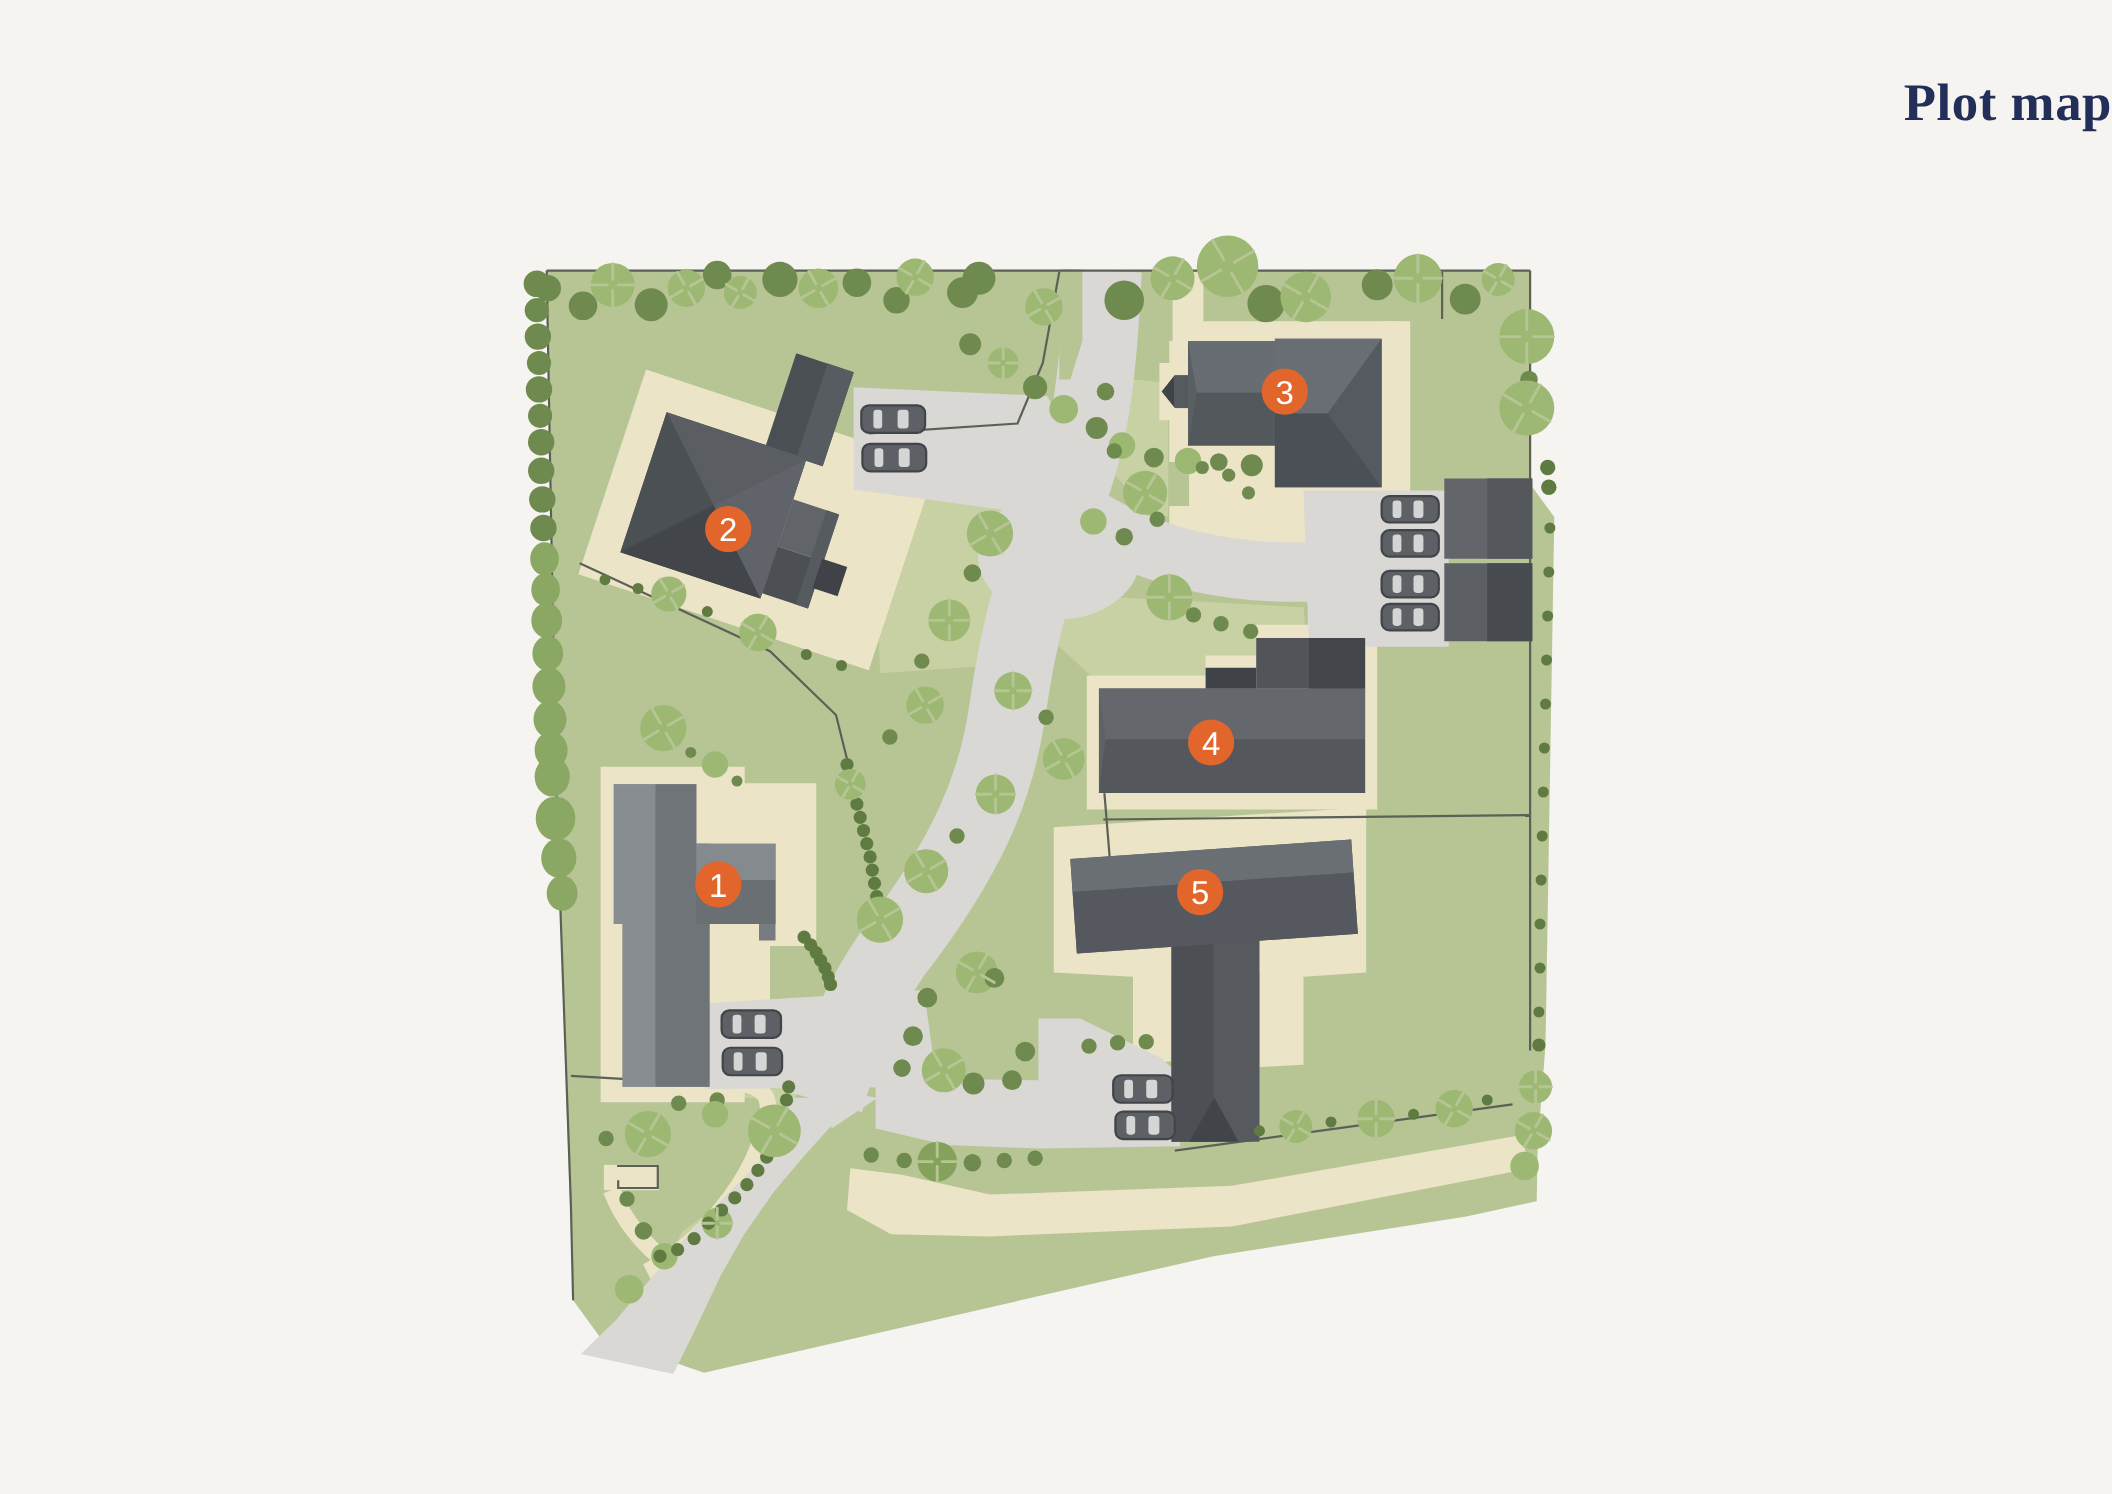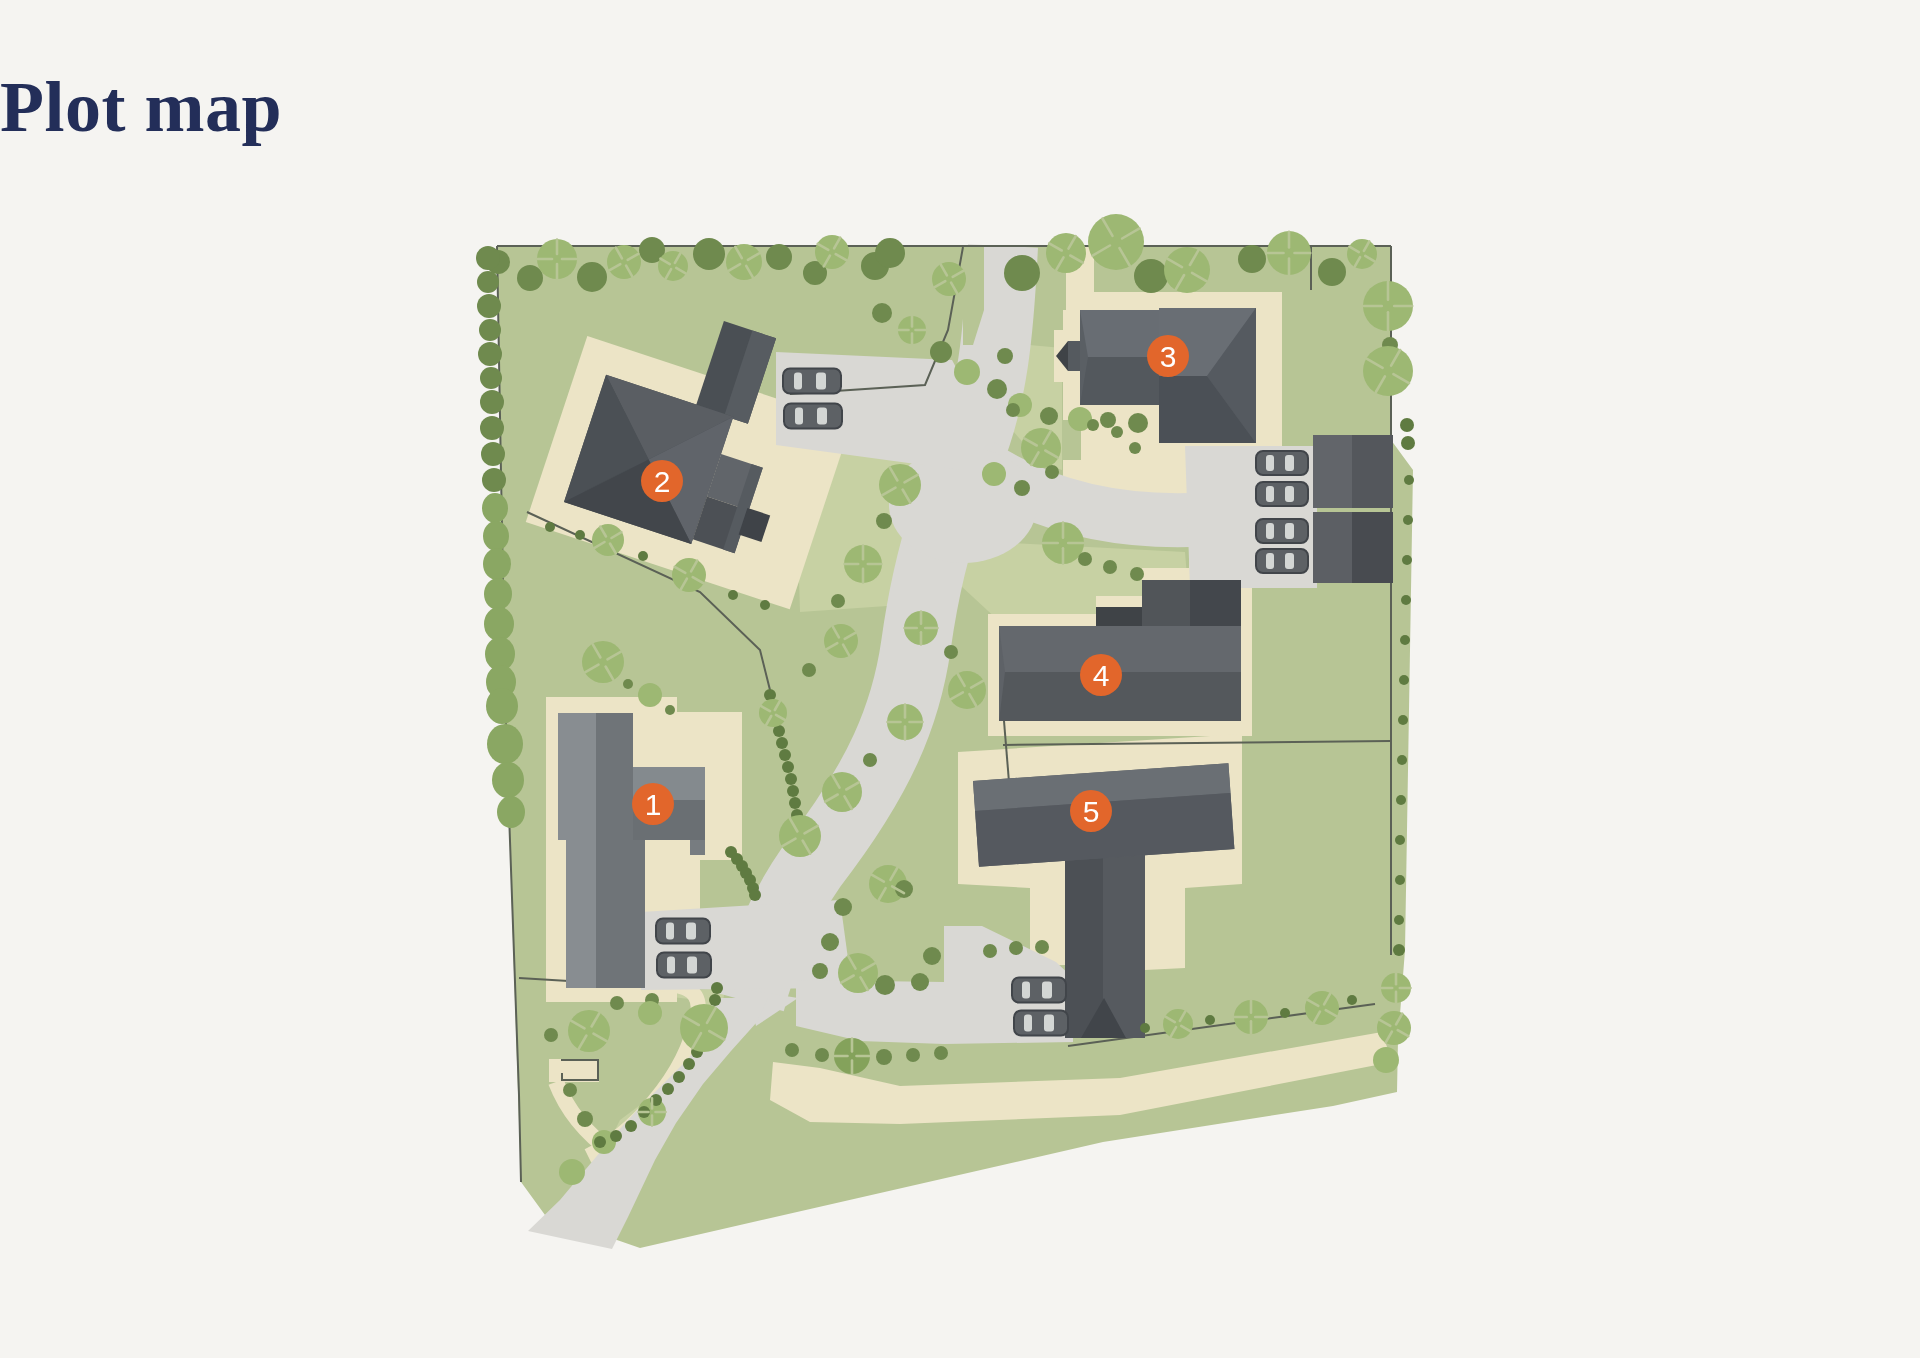--- a/index.html
+++ b/index.html
@@ -1,18 +1,18 @@
 <!DOCTYPE html>
 <html><head>
 <meta charset="utf-8">
 <style>
 html,body{margin:0;padding:0;background:#f5f4f1;}
 .page{position:relative;width:1920px;height:1358px;overflow:hidden;background:#f5f4f1;}
-.title{position:absolute;left:0;top:66px;width:1920px;text-align:left;
-  font-family:"Liberation Serif",serif;font-weight:bold;font-size:72px;color:#232e59;letter-spacing:0.5px;}
+.title{position:absolute;left:0;top:66px;width:1920px;text-align:right;
+  font-family:"Liberation Serif",serif;font-weight:bold;font-size:48px;color:#232e59;letter-spacing:0.5px;}
 svg{position:absolute;left:0;top:0;}
 .badge{font-family:"Liberation Sans",sans-serif;font-size:30px;fill:#ffffff;}
 </style>
 </head>
 <body>
 <div class="page">
 <div class="title">Plot map</div>
 <svg width="1920" height="1358" viewBox="0 0 1920 1358">
 
 <polygon fill="#b7c595" points="497,246 1391,246 1391,440 1413,470 1405,950 1398,1040 1397,1092 1333,1106 1103,1142 640,1248 545,1215 521,1182 505,700"></polygon>

